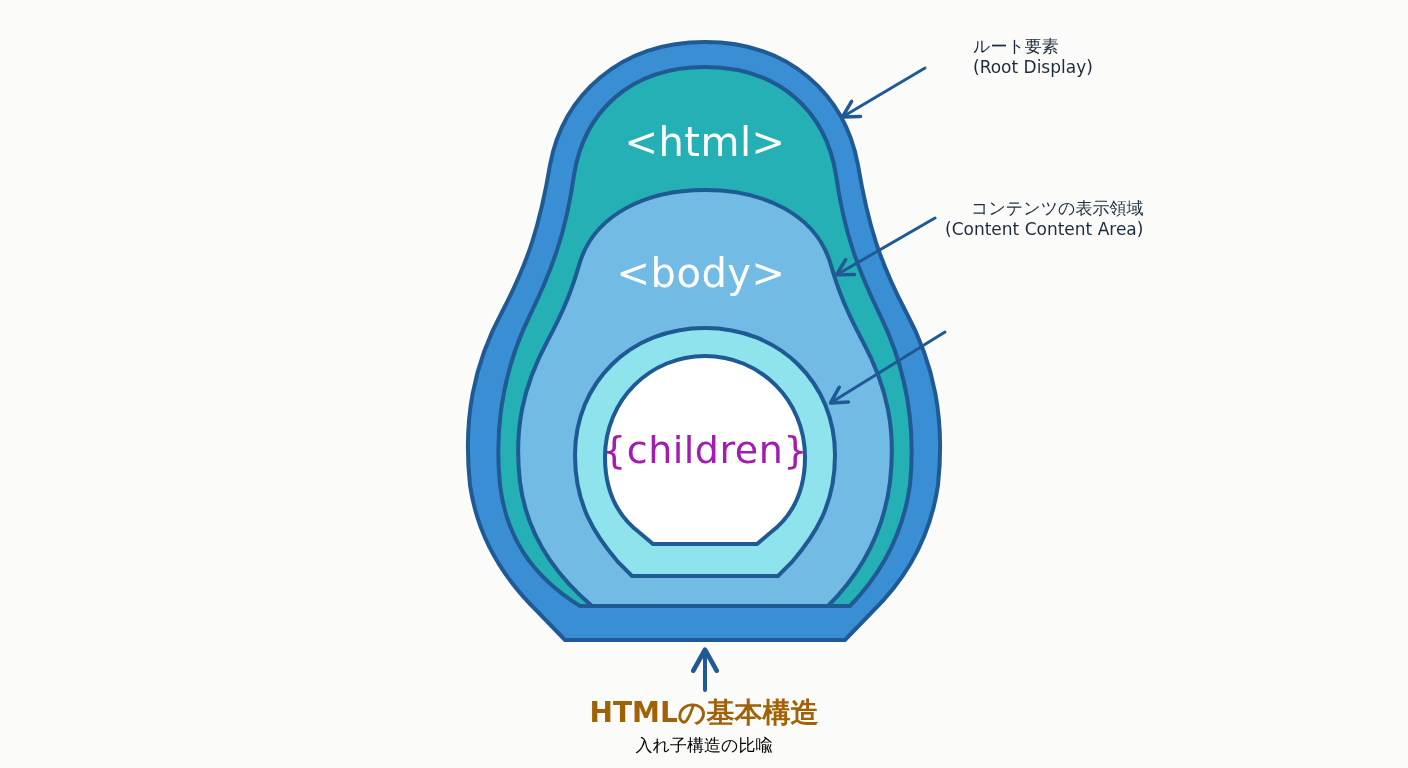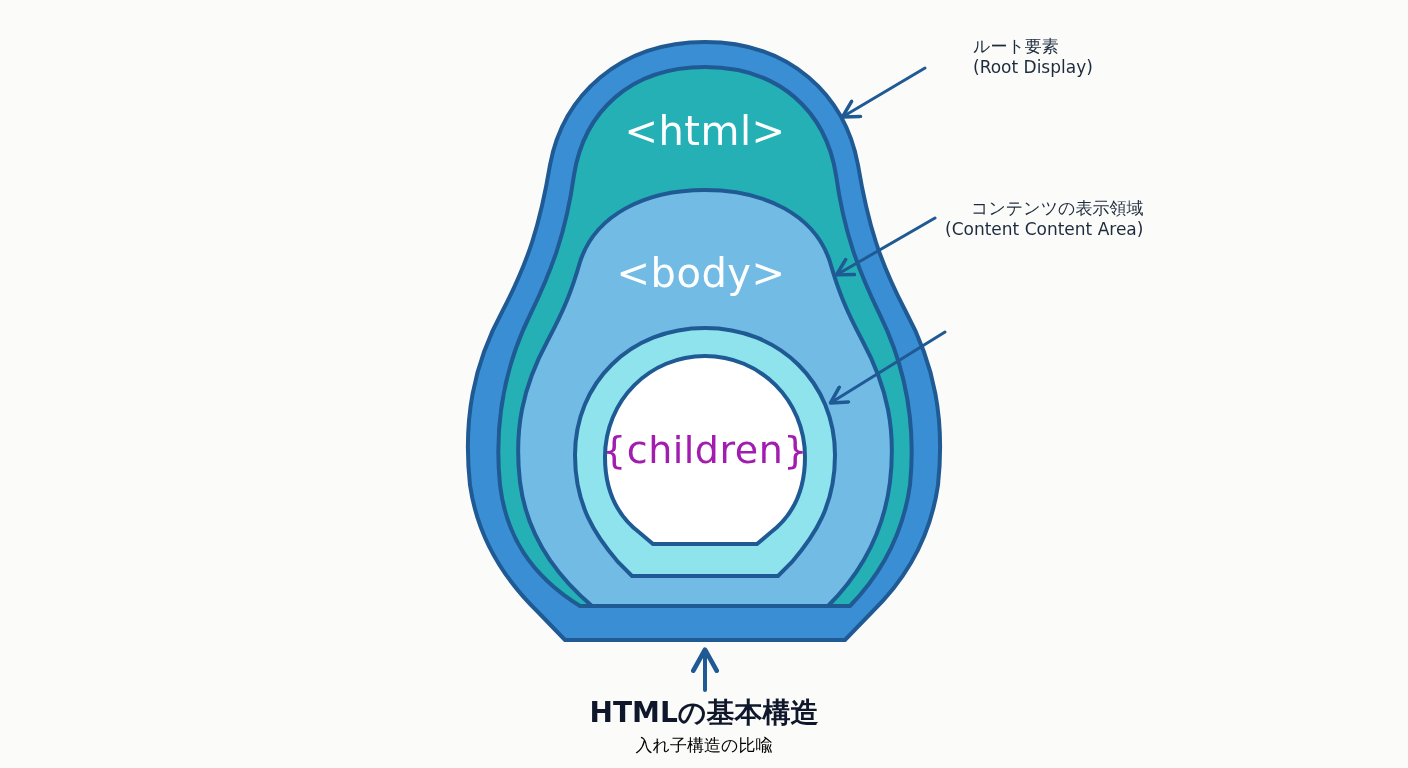--- a/index.html
+++ b/index.html
@@ -42,37 +42,37 @@
 
     .tag-text {
       position: absolute;
       color: #ffffff;
       font-size: 40px;
       font-family: "DejaVu Sans", sans-serif;
       text-align: center;
       white-space: nowrap;
       letter-spacing: 0.5px;
     }
-    #tag-html { left: 560px; width: 290px; top: 108px; }
+    #tag-html { left: 560px; width: 290px; top: 119px; }
     #tag-body { left: 556px; width: 290px; top: 250px; }
     #tag-children {
       left: 560px; width: 290px; top: 428px;
       color: #a21caf;
       font-size: 38px;
     }
 
     #caption-title {
       position: absolute;
       left: 504px;
       width: 400px;
       top: 694px;
       text-align: center;
       font-size: 28px;
       font-weight: bold;
-      color: #0f172a;
+      color: #a16207;
       white-space: nowrap;
     }
     #caption-sub {
       position: absolute;
       left: 504px;
       width: 400px;
       top: 734px;
       text-align: center;
       font-size: 17px;
       color: #000000;

